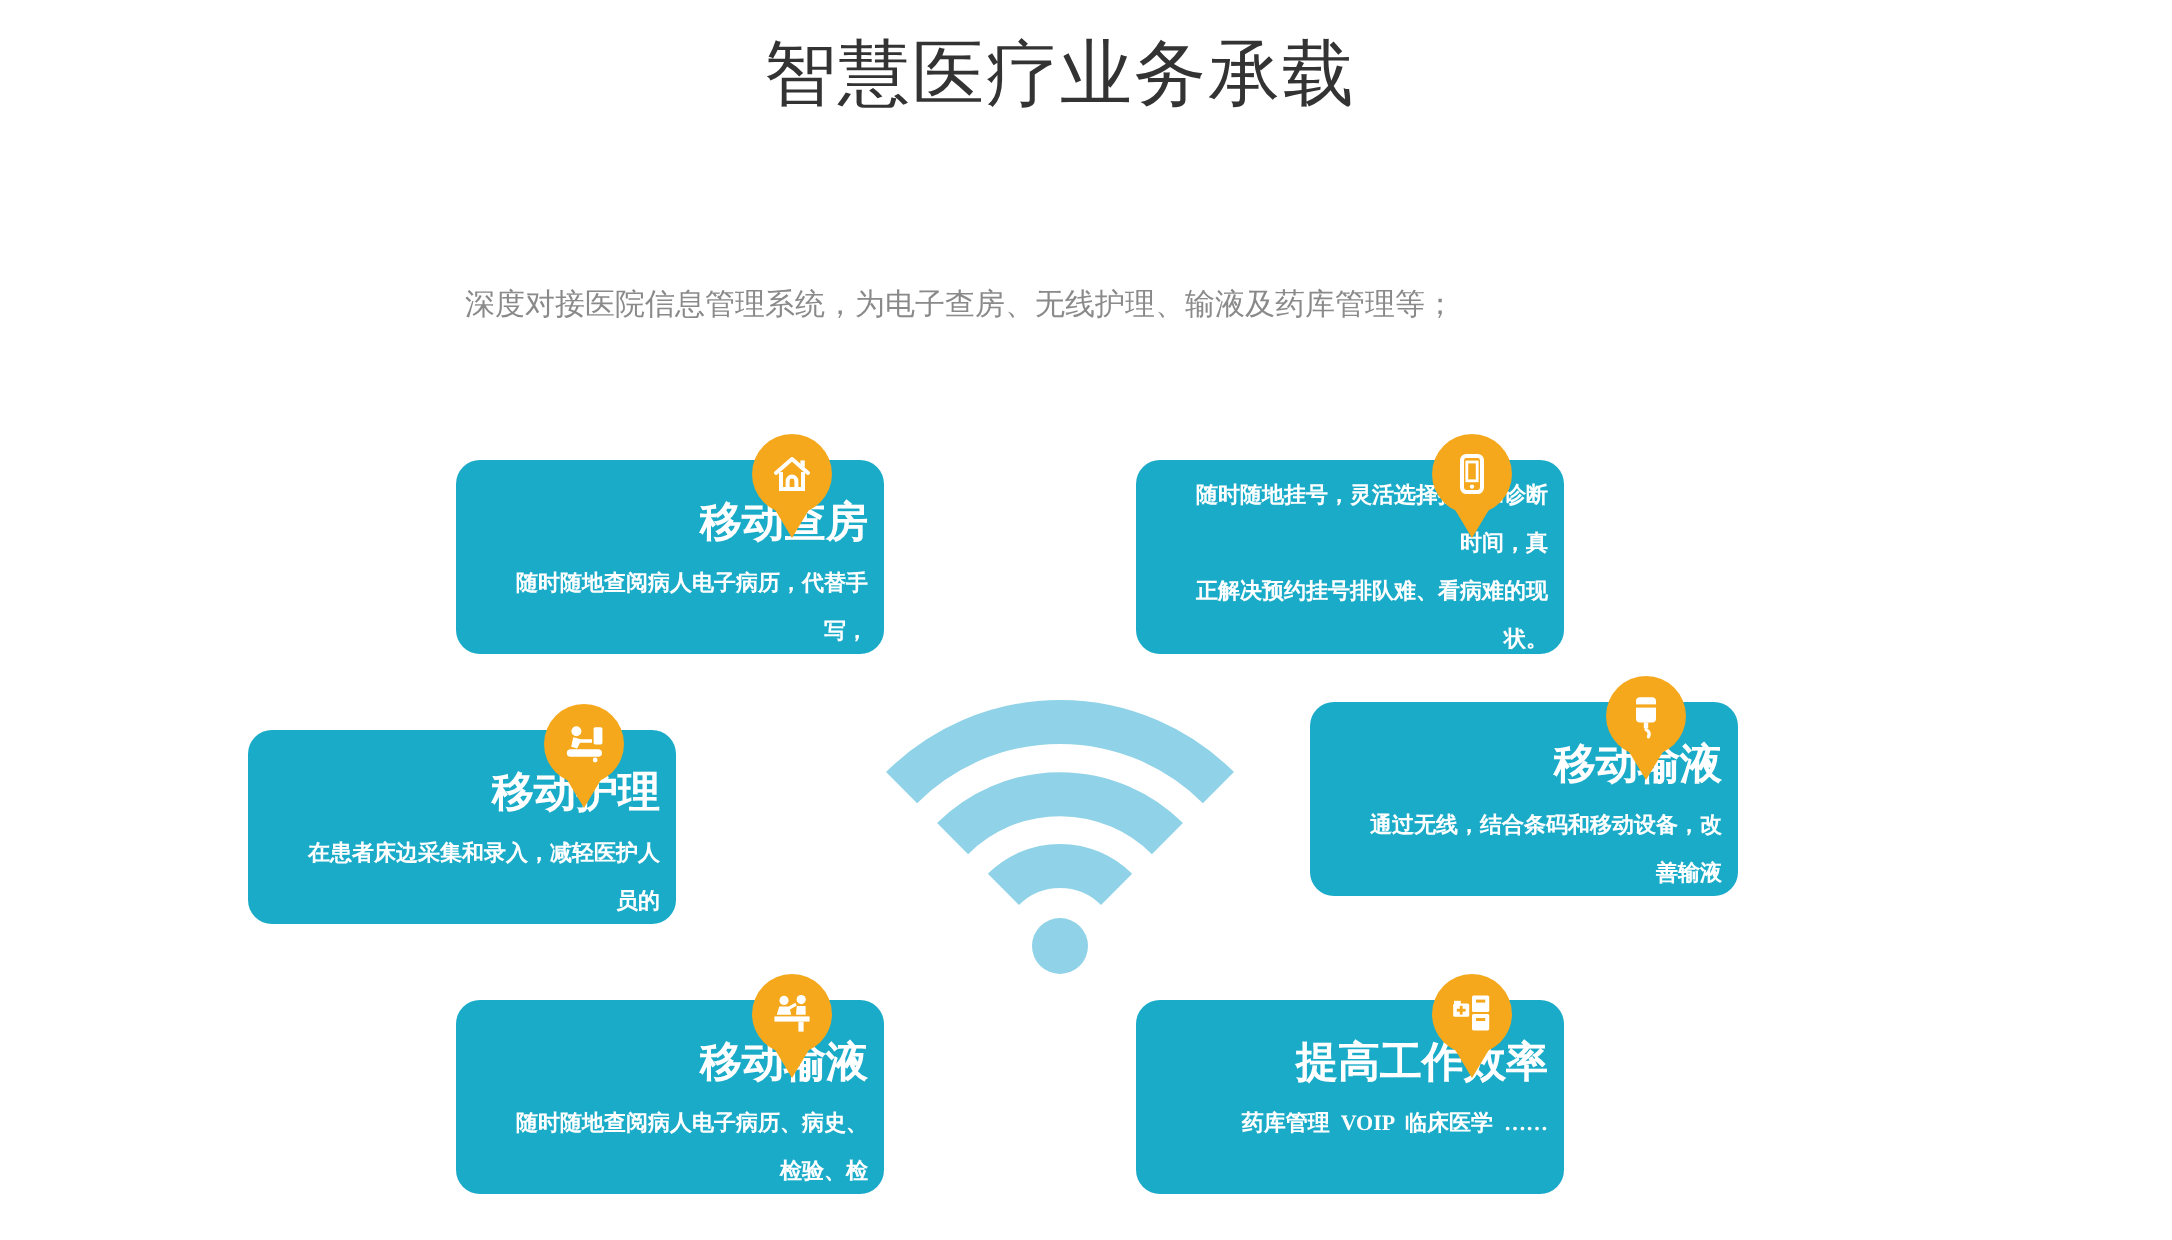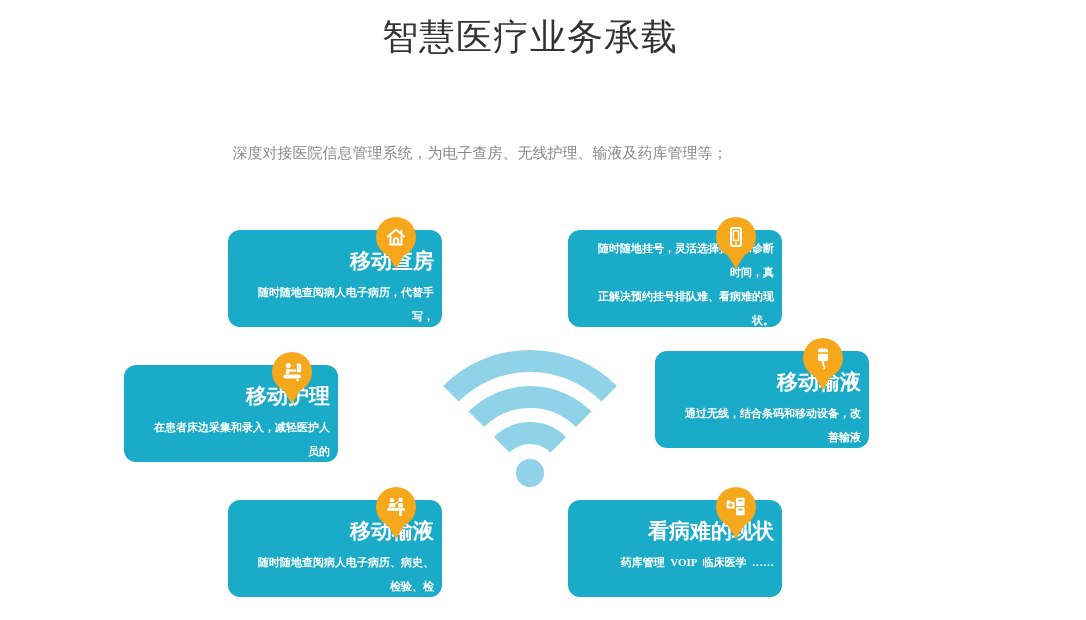--- a/index.html
+++ b/index.html
@@ -181,17 +181,17 @@
             <rect x="14" y="14" width="4.6" height="1.5" style="fill:var(--color-pin-orange,#F5A81C)"></rect>
             <rect x="3" y="5.4" width="3.4" height="2" fill="#fff"></rect>
             <rect x="2.6" y="6.8" width="8" height="6.6" rx="0.8" fill="#fff"></rect>
             <rect x="5.9" y="7.9" width="1.4" height="4.4" style="fill:var(--color-pin-orange,#F5A81C)"></rect>
             <rect x="4.4" y="9.4" width="4.4" height="1.4" style="fill:var(--color-pin-orange,#F5A81C)"></rect>
           </svg>
         </span>
       </div>
       <div class="pin-tail"></div>
     </div>
-    <div class="card-title">看病难的现状</div>
+    <div class="card-title">提高工作效率</div>
     <div class="card-body">药库管理  VOIP  临床医学  ……</div>
   </div>
 
 </div>
 
 </body></html>

